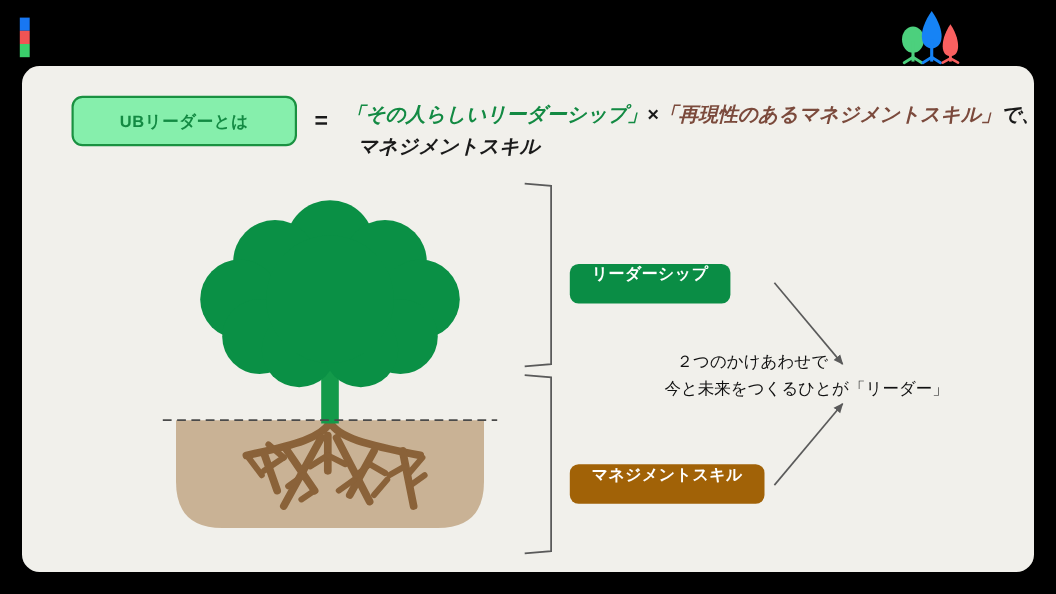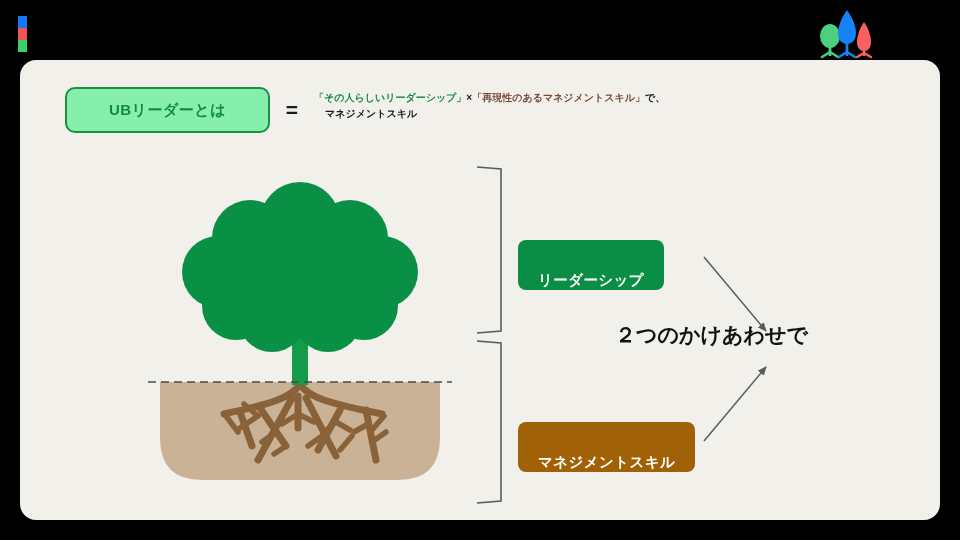--- a/index.html
+++ b/index.html
@@ -81,24 +81,25 @@
   #equals {
     width: 44px;
     text-align: center;
     font-size: 21px;
     font-weight: bold;
     color: #1A1A1A;
     line-height: 46px;
   }
   #headline {
     padding-top: 3px;
-    font-size: 10px;
+    font-size: 18px;
     font-weight: bold;
     line-height: 1.62;
     white-space: nowrap;
+    font-style: italic;
   }
   #headline .g { color: #138A43; }
   #headline .b { color: #7B4A3C; }
   #headline .k { color: #1A1A1A; }
   #headline .l2 { display: block; padding-left: 11px; }
 
   
   #tree-art {
     position: absolute;
     left: 120px;
@@ -112,24 +113,24 @@
     position: absolute;
     left: 455px;
     top: 105px;
     width: 40px;
     height: 340px;
   }
 
   
   .badge {
     position: absolute;
-    height: 50px;
+    height: 36px;
     border-radius: 8px;
     display: flex;
-    align-items: flex-end;
+    align-items: flex-start;
     padding: 0 20px;
     box-sizing: border-box;
     color: #FFFFFF;
     font-size: 14.5px;
     font-weight: bold;
     letter-spacing: .4px;
     white-space: nowrap;
   }
   #badge-leadership {
     left: 498px;
@@ -149,22 +150,22 @@
     top: 195px;
     width: 130px;
     height: 190px;
   }
 
   
   #conclusion {
     position: absolute;
     left: 595px;
     top: 258px;
-    font-size: 21px;
-    font-weight: bold;
+    font-size: 15px;
+    font-weight: normal;
     color: #111111;
     line-height: 1.62;
     white-space: nowrap;
   }
   #conclusion .l2 { display: block; margin-left: -11px; }
 </style>
 </head>
 <body>
 
 <div id="stage" style="background: rgb(0, 0, 0);">
@@ -284,16 +285,17 @@
             <path d="M0,0.4 L6,3 L0,5.6 z" fill="#5A5A5A"></path>
           </marker>
         </defs>
         <line x1="4" y1="2" x2="66" y2="76" stroke="#5A5A5A" stroke-width="1.5" marker-end="url(#ah)"></line>
         <line x1="4" y1="186" x2="66" y2="112" stroke="#5A5A5A" stroke-width="1.5" marker-end="url(#ah)"></line>
       </svg>
     </div>
 
     <div id="conclusion" style="color: rgb(17, 17, 17);">
       <span>２つのかけあわせで</span>
+      <span class="l2">今と未来をつくるひとが「リーダー」</span>
     </div>
 
   </div>
 </div>
 
 </body></html>

